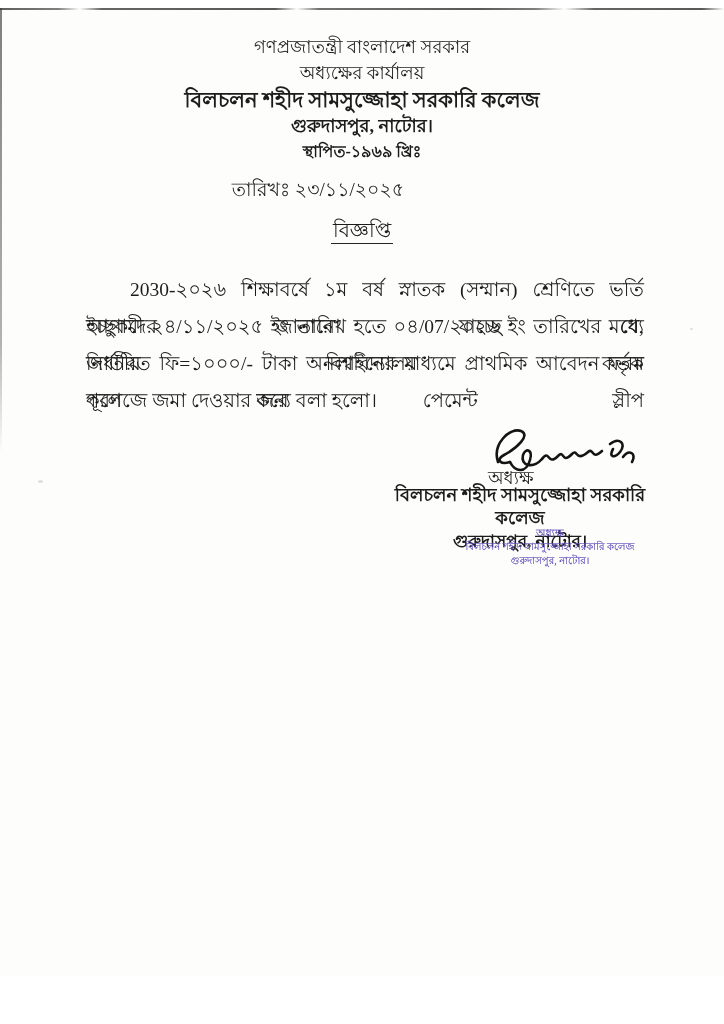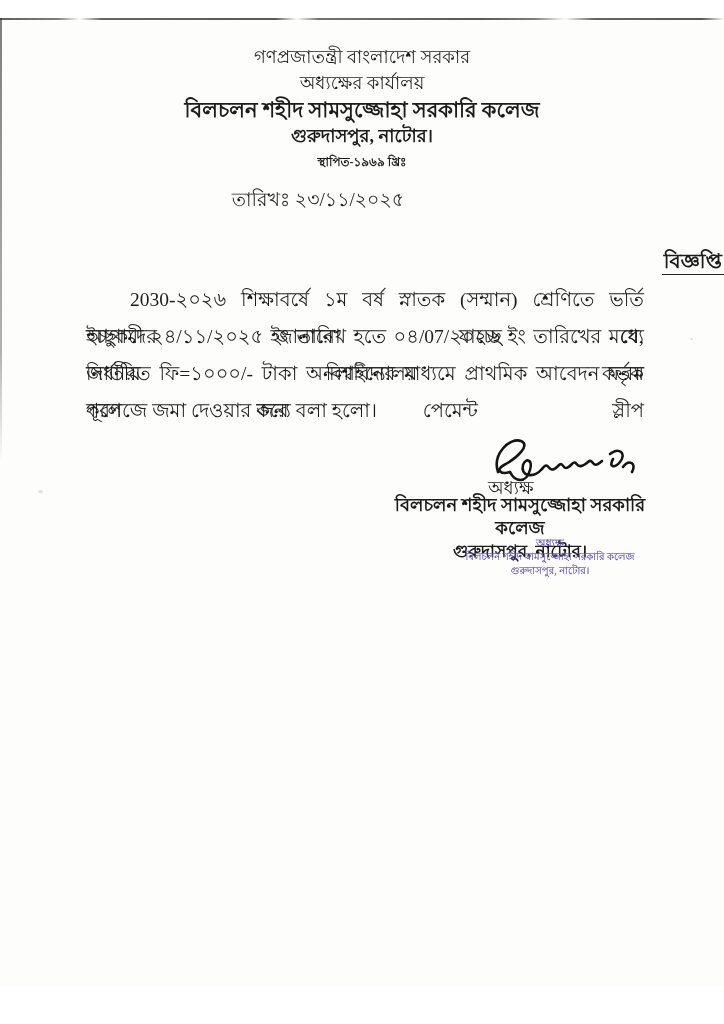--- a/index.html
+++ b/index.html
@@ -1,36 +1,36 @@
 <!DOCTYPE html>
 <html lang="bn"><head>
 <meta charset="utf-8">
 <style>
   html,body{margin:0;padding:0;background:#ffffff;}
   body{font-family:"Liberation Serif","DejaVu Serif",serif;color:#1c1c1c;}
-  .page{position:relative;width:724px;height:968px;margin:18px auto;background:#fdfdfc;overflow:hidden;}
+  .page{position:relative;width:724px;height:968px;margin:8px auto;background:#fdfdfc;overflow:hidden;}
 
   
   .edge-top{position:absolute;top:0;left:0;right:0;height:2px;opacity:.75;
     background:linear-gradient(90deg,#2a2a2a 0%,#555 8%,rgba(0,0,0,0) 11%,#333 14%,#222 38%,
       rgba(0,0,0,0) 41%,#444 44%,#222 66%,#555 74%,rgba(0,0,0,0) 78%,#333 82%,#222 97%,rgba(0,0,0,0) 100%);}
   .edge-left{position:absolute;top:0;left:0;width:2px;height:445px;opacity:.65;
     background:linear-gradient(#3a3a3a,#8a8a8a 75%,rgba(0,0,0,0));}
   .speck{position:absolute;width:3px;height:2px;background:#dedede;border-radius:50%;}
 
   
   .letterhead{position:absolute;top:26px;left:0;right:0;text-align:center;line-height:26px;}
   .lh-govt,.lh-office{font-size:18px;}
   .lh-college{font-size:21px;font-weight:bold;margin-top:1px;}
   .lh-address{font-size:18px;font-weight:bold;}
-  .lh-established{font-size:12px;font-weight:bold;}
+  .lh-established{font-size:16px;font-weight:bold;}
 
   .date-line{position:absolute;top:167px;left:0;right:88px;text-align:center;font-size:19px;}
 
-  .notice-title-wrap{position:absolute;top:228px;left:0;right:0;text-align:right;font-weight:bold;}
+  .notice-title-wrap{position:absolute;top:207px;left:0;right:0;text-align:center;}
   .notice-title{font-size:20px;padding:0 2px 2px 2px;border-bottom:1.6px solid #242424;}
 
   
   .body-text{position:absolute;top:263px;left:86px;width:558px;font-size:19.5px;}
   .body-text .line{height:37px;line-height:37px;white-space:nowrap;}
   .body-text .line.j{white-space:normal;text-align:justify;text-align-last:justify;}
   .body-text .line.indent{text-indent:44px;}
 
   
   .sig-svg{position:absolute;left:476px;top:414px;width:165px;height:55px;}

